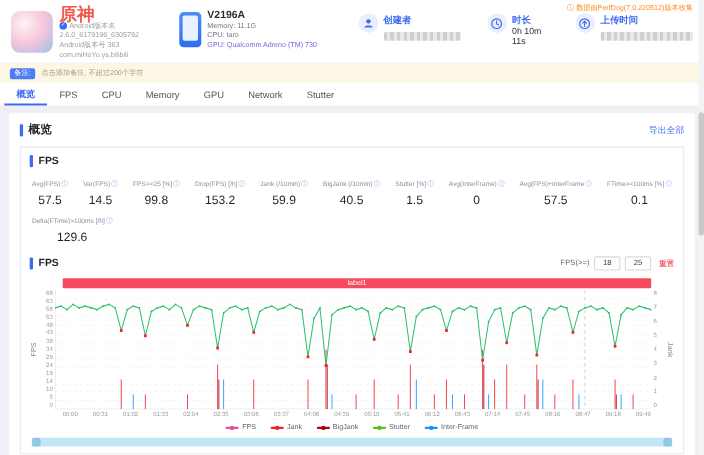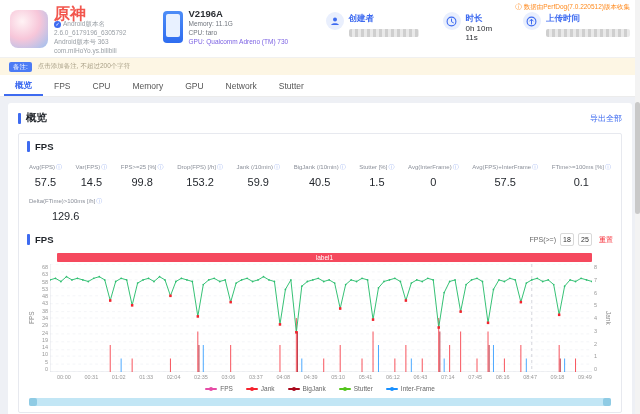--- a/index.html
+++ b/index.html
@@ -45,21 +45,21 @@
   .panel-title{font-size:9.5px;font-weight:bold;color:#1f2329}
   .metrics-row{display:flex;justify-content:space-between;margin-top:11px;padding:0 2px}
   .metric{text-align:center}
   .m-label{font-size:6px;color:#8a8f99;white-space:nowrap}
   .m-label .info{color:#9db3f0;font-size:6px;margin-left:1px}
   .m-value{font-size:11px;font-weight:normal;color:#1f2329;margin-top:4px}
   .metrics-row2{display:flex;margin-top:9px;margin-bottom:1px;padding:0 2px}
   .chart-head{display:flex;align-items:center;margin-top:11px}
   .filter{margin-left:auto;display:flex;align-items:center;gap:4px}
   .filter-label{font-size:7px;color:#666}
-  .filter-input{width:14px;height:13px;border:1px solid #d9d9d9;border-radius:2px;font-size:7px;text-align:center;color:#333;padding:0;font-family:"Liberation Sans",sans-serif}
+  .filter-input{width:24px;height:13px;border:1px solid #d9d9d9;border-radius:2px;font-size:7px;text-align:center;color:#333;padding:0;font-family:"Liberation Sans",sans-serif}
   .filter-action{font-size:7px;color:#f5222d;margin-left:3px;cursor:pointer}
   .chart-area{margin-top:7px}
   .banner-row{display:flex;padding-left:30px;padding-right:21px}
   .banner{flex:1;height:9px;background:#f5495e;color:#fff;font-size:6.5px;display:flex;align-items:center;justify-content:center;border-radius:1px}
   .plot-row{display:flex;margin-top:2px}
   .ylab{writing-mode:vertical-rl;transform:rotate(180deg);font-size:6.5px;color:#888;display:flex;align-items:center;justify-content:center;width:9px}
   .ylab.right{transform:none}
   .yticks{width:14px;display:flex;flex-direction:column;justify-content:space-between;font-size:5.5px;color:#999;text-align:right;padding-right:2px;line-height:6px}
   .yticks.right{text-align:left;padding-left:2px;padding-right:0;width:12px}
   .plot{flex:1}

